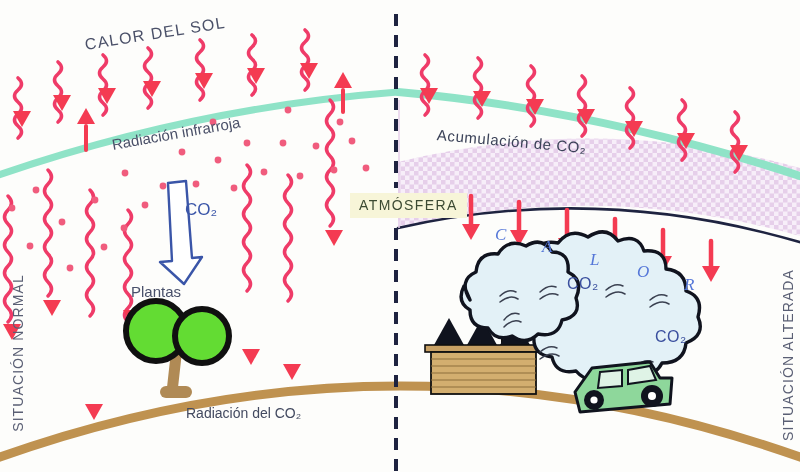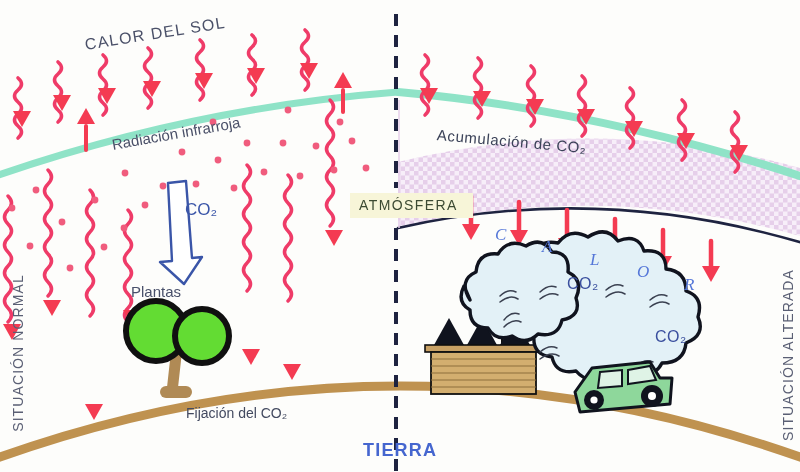--- a/index.html
+++ b/index.html
@@ -33,21 +33,21 @@
   }
   #acumulacion-co2 {
     left:437px; top:126px;
     font-size:15px; color:#3b4258; letter-spacing:0.6px;
     transform:rotate(5deg); transform-origin:left center;
   }
 
   #atmosfera-box {
     left:350px; top:193px;
     background:#f7f5d8;
-    padding:4px 15px 5px 9px;
+    padding:4px 9px 5px 9px;
     font-size:14px; color:#3c4a32; letter-spacing:1.4px;
   }
 
   #co2-arrow-label {
     left:185px; top:200px;
     font-size:17px; color:#3a55a8; font-weight:500;
   }
 
   #plantas-label {
     left:131px; top:283px;
@@ -327,23 +327,22 @@
   <div class="lbl" id="radiacion-infrarroja">Radiación infrarroja</div>
 
   <div class="lbl" id="acumulacion-co2">Acumulación de CO₂</div>
 
   <div class="lbl" id="atmosfera-box">ATMÓSFERA</div>
 
   <div class="lbl co2sub" id="co2-arrow-label">CO₂</div>
 
   <div class="lbl" id="plantas-label">Plantas</div>
 
-  <div class="lbl" id="fijacion-label">Fijación del CO₂</div>
-
-  <div class="lbl" id="tierra-label">TIERRA</div>
+  <div class="lbl" id="fijacion-label">Radiación del CO₂</div>
+
 
   <div class="lbl" id="situacion-normal">SITUACIÓN NORMAL</div>
 
   <div class="lbl" id="situacion-alterada">SITUACIÓN ALTERADA</div>
 
   <div id="calor-letters">
       <span class="calor-letter" style="left: 495px; top: 225px;">C</span>
       <span class="calor-letter" style="left: 542px; top: 237px;">A</span>
       <span class="calor-letter" style="left: 590px; top: 250px;">L</span>
       <span class="calor-letter" style="left: 637px; top: 262px;">O</span>

